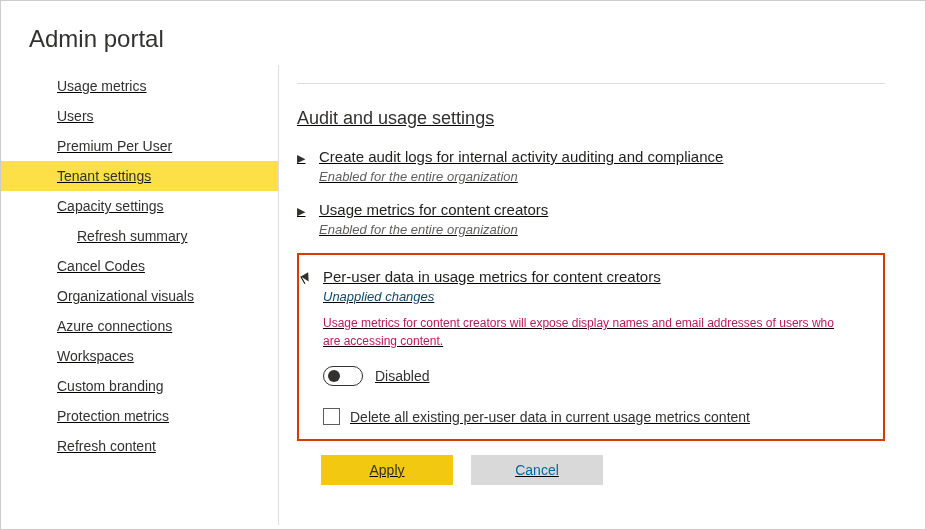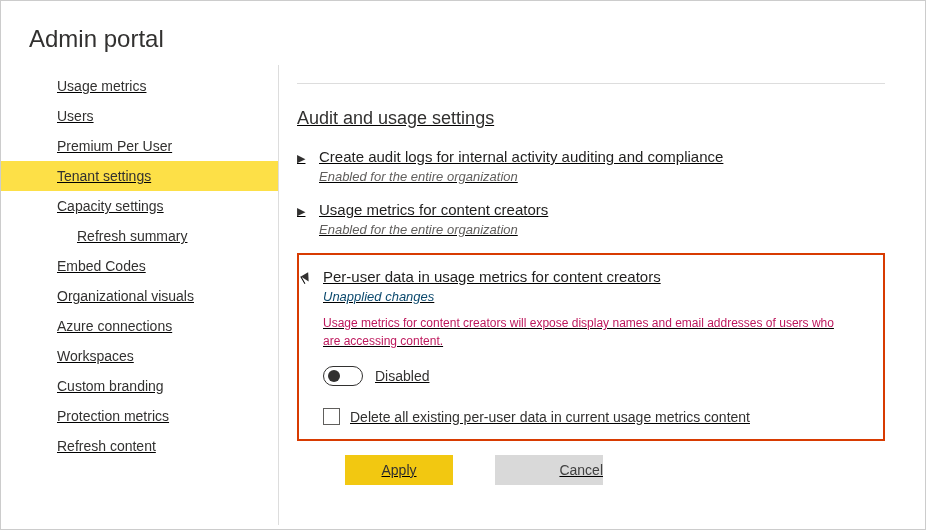--- a/index.html
+++ b/index.html
@@ -156,53 +156,51 @@
     .checkbox-label {
       font-size: 14px;
       color: #323130;
     }
     .button-row {
       display: flex;
       gap: 18px;
       margin-left: 24px;
     }
     .btn {
-      width: 108px;
+      width: 132px;
       height: 30px;
       border: none;
       font-size: 14px;
       cursor: pointer;
       font-family: inherit;
-      margin-left: 24px;
     }
     .btn-primary {
       background: #f2c811;
       color: #323130;
     }
     .btn-secondary {
       background: #d9d9d9;
-      color: #404040;
-      text-align: right;
+      color: #0369a1;
     }
   </style>
 </head>
 <body>
 
 <div class="page-title">Admin portal</div>
 
 <div class="layout">
 
   <nav class="sidebar">
     <div class="sidebar-item">Usage metrics</div>
     <div class="sidebar-item">Users</div>
     <div class="sidebar-item">Premium Per User</div>
     <div class="sidebar-item selected">Tenant settings</div>
     <div class="sidebar-item">Capacity settings</div>
     <div class="sidebar-item sidebar-subitem">Refresh summary</div>
-    <div class="sidebar-item">Embed Codes</div>
+    <div class="sidebar-item">Cancel Codes</div>
     <div class="sidebar-item">Organizational visuals</div>
     <div class="sidebar-item">Azure connections</div>
     <div class="sidebar-item">Workspaces</div>
     <div class="sidebar-item">Custom branding</div>
     <div class="sidebar-item">Protection metrics</div>
     <div class="sidebar-item">Refresh content</div>
   </nav>
 
   <main class="main">
     <div class="divider-line"></div>

